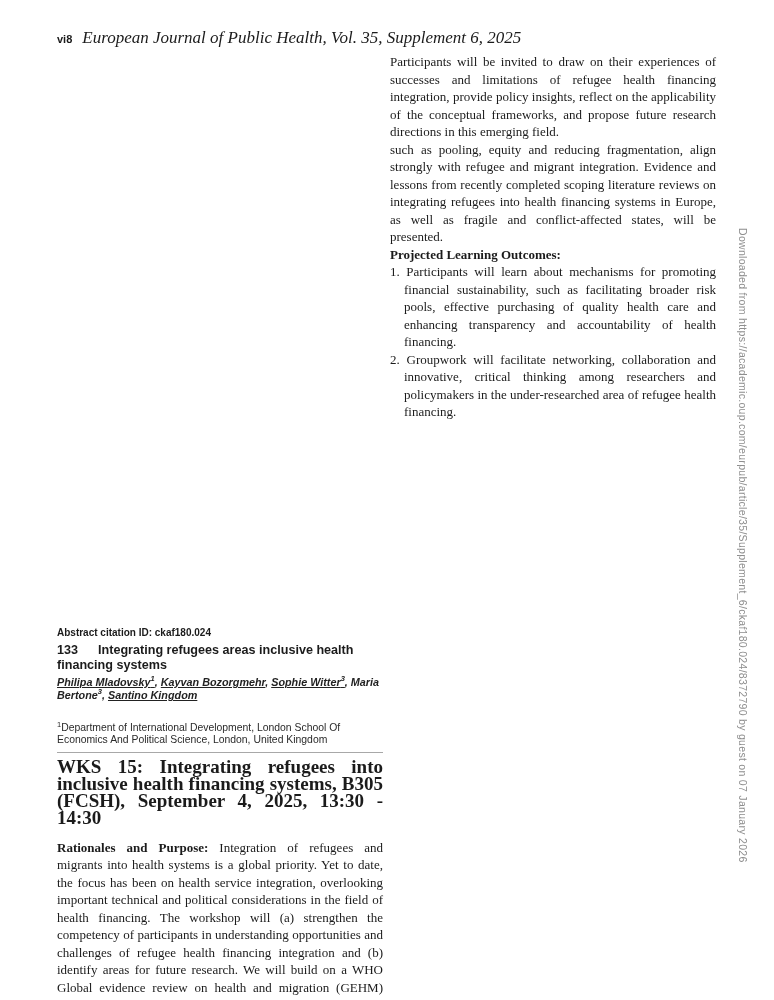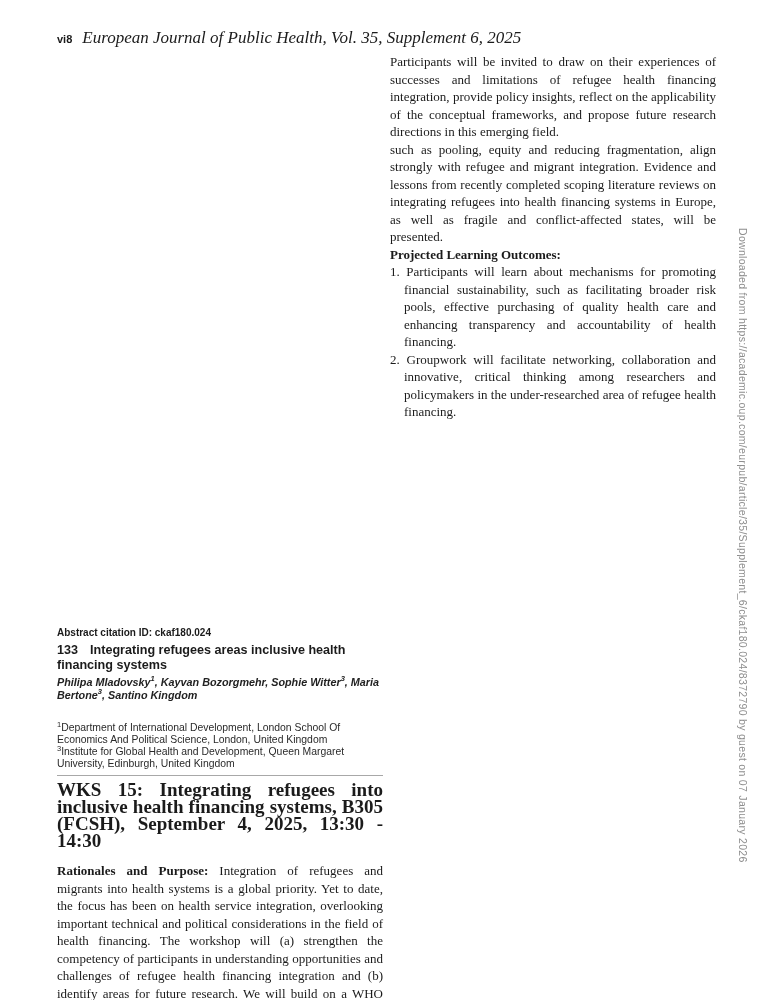--- a/index.html
+++ b/index.html
@@ -21,23 +21,23 @@
   .para{margin:0;}
   .lead{font-weight:700;}
   .outcomes-heading{font-weight:700;}
   .outcome{padding-left:14px;text-indent:-14px;}
   .outcome .num{font-weight:400;}
 
   
   .abs-head{font-family:"Liberation Sans","DejaVu Sans",sans-serif;text-align:left;}
   .citation-id{font-weight:700;font-size:10px;line-height:14px;}
   .abs-title{font-weight:700;font-size:12.6px;line-height:14.6px;margin-top:3px;width:300px;}
-  .abs-title .no{margin-right:12px;}
+  .abs-title .no{margin-right:20px;}
   .authors{font-weight:700;font-style:italic;font-size:10.8px;line-height:13px;margin-top:4px;color:#222;}
-  .author.u{text-align:right;}
+  .author.u{text-decoration:underline;text-align:right;}
   sup{font-size:7.5px;line-height:0;}
   .affiliations{font-size:10.4px;line-height:11.8px;margin-top:20px;color:#2a2a2a;font-weight:400;}
   .affiliation{margin:0;}
 
   .session{
     border-top:1px solid #a8a8a8;margin-top:6px;padding-top:5px;
     font-weight:700;font-size:19px;line-height:17px;text-align:justify;
   }
   .abs-body{margin-top:13px;}
 
@@ -70,21 +70,20 @@
 
 <div class="col col-left">
   <div class="abs-head">
     <div class="citation-id">Abstract citation ID: ckaf180.024</div>
     <div class="abs-title">
       <span class="no">133</span><span>Integrating refugees areas inclusive health financing systems</span>
     </div>
     <div class="authors"><span class="author u">Philipa Mladovsky<sup>1</sup></span>, <span class="author u">Kayvan Bozorgmehr</span>, <span class="author u">Sophie Witter<sup>3</sup></span>, <span class="author">Maria Bertone<sup>3</sup></span>, <span class="author u">Santino Kingdom</span></div>
     <div class="affiliations">
         <div class="affiliation"><sup>1</sup>Department of International Development, London School Of Economics And Political Science, London, United Kingdom</div>
-        <div class="affiliation"><sup>3</sup>Institute for Global Health and Development, Queen Margaret University, Edinburgh, United Kingdom</div>
       </div>
   </div>
   <div class="session">WKS 15: Integrating refugees into inclusive health financing systems, B305 (FCSH), September 4, 2025, 13:30 - 14:30</div>
   <div class="abs-body">
       <div class="para"><span class="lead">Rationales and Purpose: </span>Integration of refugees and migrants into health systems is a global priority. Yet to date, the focus has been on health service integration, overlooking important technical and political considerations in the field of health financing. The workshop will (a) strengthen the competency of participants in understanding opportunities and challenges of refugee health financing integration and (b) identify areas for future research. We will build on a WHO Global evidence review on health and migration (GEHM) report (in press) and ongoing research in this field.</div>
     </div>
 </div>
 
 <div class="watermark">Downloaded from https://academic.oup.com/eurpub/article/35/Supplement_6/ckaf180.024/8372790 by guest on 07 January 2026</div>
 

